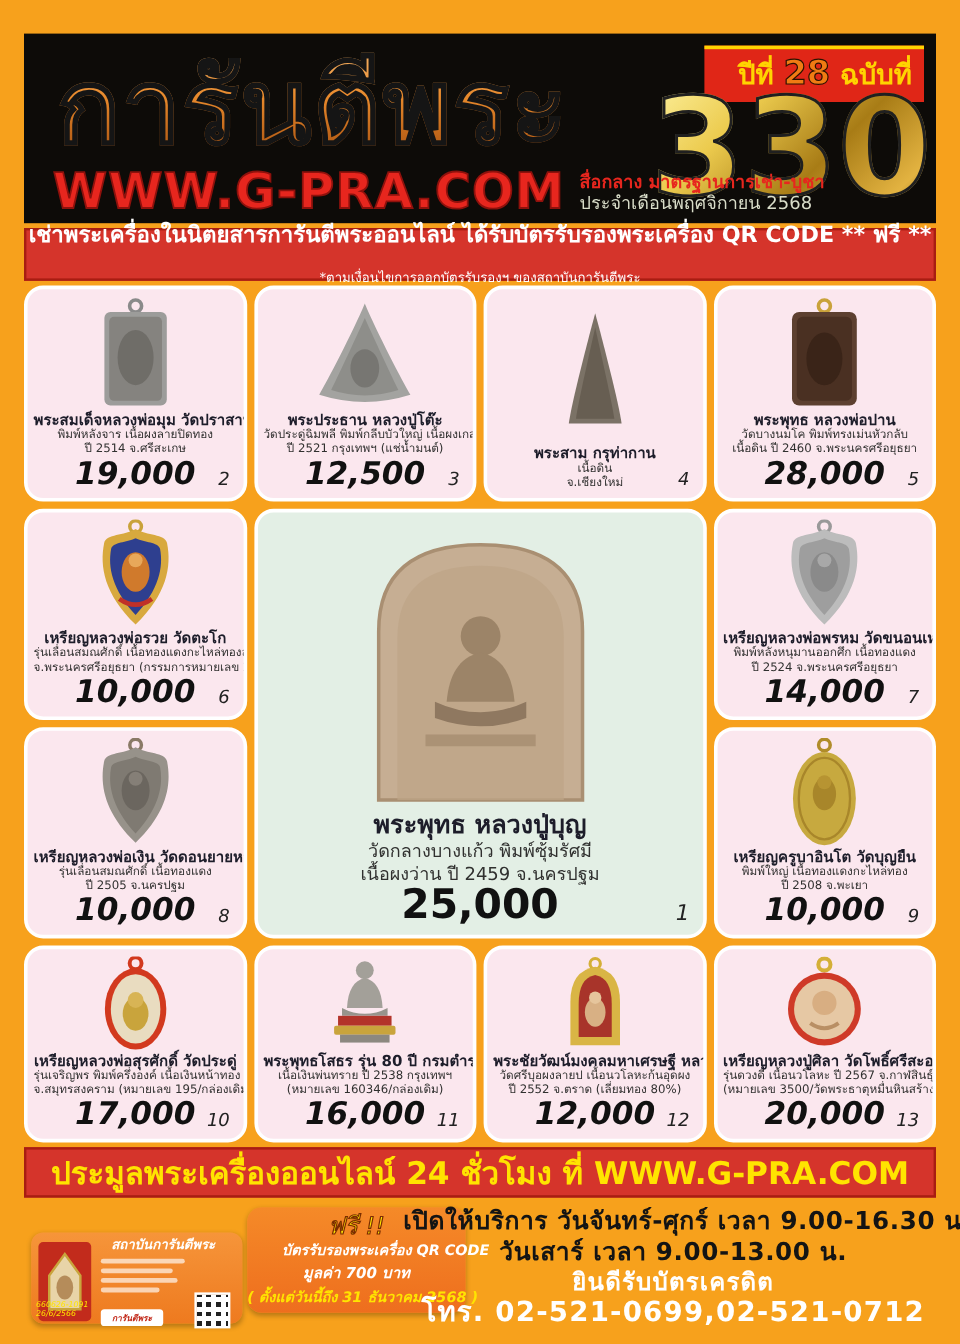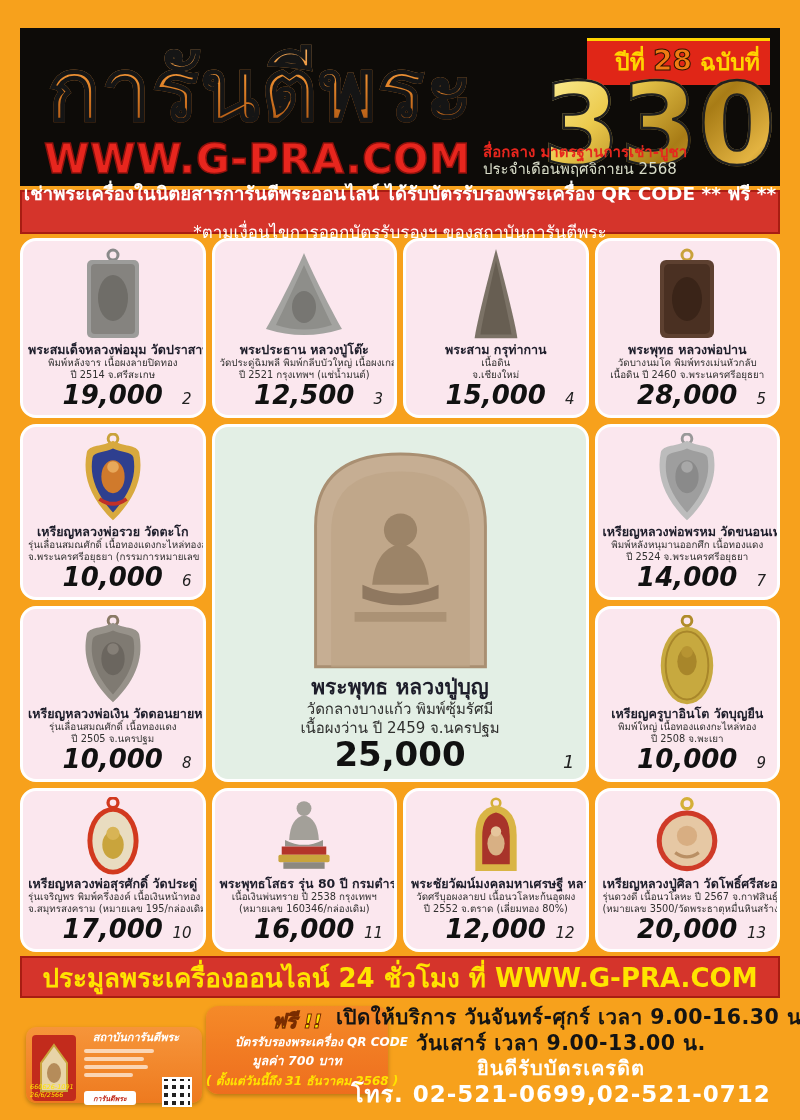--- a/index.html
+++ b/index.html
@@ -52,21 +52,21 @@
     -webkit-text-stroke: 2.5px #202020;
   }
   
   .banner {
     position: absolute; left: 20px; width: 760px; background: #d5342b;
     border: 2px solid #a81d12; display: flex; flex-direction: column;
     align-items: center; justify-content: center; 
   }
   .banner-top { top: 190px; height: 44px; }
   .banner-top .b1 { color: #ffffff; font-weight: bold; font-size: 18.5px; line-height: 1.15; white-space: nowrap; }
-  .banner-top .b2 { color: #ffffff; font-size: 17px; line-height: 1.1; margin-top: 19px; }
+  .banner-top .b2 { color: #ffffff; font-size: 11px; line-height: 1.1; margin-top: 19px; }
   .banner-bottom { top: 956px; height: 42px; }
   .banner-bottom .b1 { color: #ffe400; font-weight: bold; font-size: 26px; white-space: nowrap; }
   
   .grid {
     position: absolute; left: 20px; top: 238px; width: 760px; height: 714px;
     display: grid; grid-template-columns: repeat(4, 1fr);
     grid-template-rows: 180px 176px 176px 164px; gap: 6px;
   }
   .card {
     position: relative; background: #fbe7ee; border: 3px solid #ffffff;
@@ -113,21 +113,21 @@
       repeating-linear-gradient(0deg, #111 0 4px, #fff 4px 8px),
       repeating-linear-gradient(90deg, #111 0 4px, #fff 4px 8px);
     background-blend-mode: screen; border: 2px solid #fff; }
   .cert-meta { position: absolute; left: 4px; bottom: 3px; color: #ffe400; font-size: 6.5px; line-height: 1.2; }
   .free-box {
     position: absolute; left: 206px; top: 1006px; width: 182px; height: 88px;
     background: linear-gradient(180deg, #f58a28 0%, #ee6e1e 100%);
     border-radius: 12px; text-align: center; padding-top: 4px;
     box-shadow: 0 2px 4px rgba(0,0,0,.25);
   }
-  .free-head { color: #ffe400; font-size: 20px; font-weight: 700; font-style: italic; -webkit-text-stroke: 1px #7a2c00; line-height: 1.15; }
+  .free-head { color: #ffe400; font-size: 20px; font-weight: 400; font-style: italic; -webkit-text-stroke: 1px #7a2c00; line-height: 1.15; }
   .free-l1 { color: #ffffff; font-size: 12px; font-weight: bold; font-style: italic; line-height: 1.6; white-space: nowrap; margin-left: 29px; }
   .free-l2 { color: #ffffff; font-size: 12.5px; font-weight: bold; font-style: italic; line-height: 1.5; }
   .free-l3 { color: #ffe400; font-size: 12px; font-weight: bold; font-style: italic; line-height: 1.7; white-space: nowrap; }
   .contact {
     position: absolute; left: 336px; top: 1004px; width: 450px; text-align: center;
   }
   .contact .h1 { color: #141414; font-weight: 900; font-size: 20.5px; line-height: 1.3; white-space: nowrap; letter-spacing: 0.5px; }
   .contact .h2 { color: #141414; font-weight: 900; font-size: 20.5px; line-height: 1.25; letter-spacing: 0.5px; }
   .contact .cr { color: #ffffff; font-weight: 900; font-size: 20px; line-height: 1.25; letter-spacing: 1px; }
   .contact .ph { color: #ffffff; font-weight: 900; font-size: 23px; line-height: 1.2; letter-spacing: 1px; white-space: nowrap; }
@@ -195,21 +195,20 @@
     <div class="card">
       <div class="photo">
         <svg width="56" height="98" viewBox="0 0 56 98">
             <path d="M28 2 C34 24 48 78 50 94 L6 94 C8 78 22 24 28 2 Z" fill="#7b7266"></path>
             <path d="M28 14 C32 32 42 76 44 90 L12 90 C14 76 24 32 28 14 Z" fill="#675e52"></path>
           </svg>
       </div>
       <div class="t1">พระสาม กรุท่ากาน</div>
       <div class="t2">เนื้อดิน</div>
       <div class="t3">จ.เชียงใหม่</div>
-      <div class="price">15,000</div>
       <div class="idx">4</div>
     </div>
 
     <div class="card">
       <div class="photo">
         <svg width="62" height="94" viewBox="0 0 62 94">
             <circle cx="31" cy="7" r="5" fill="none" stroke="#c9a23a" stroke-width="3"></circle>
             <rect x="4" y="12" width="54" height="78" rx="6" fill="#5d4030"></rect>
             <rect x="8" y="16" width="46" height="70" rx="5" fill="#4a3022"></rect>
             <ellipse cx="31" cy="51" rx="15" ry="22" fill="#3a2418"></ellipse>

